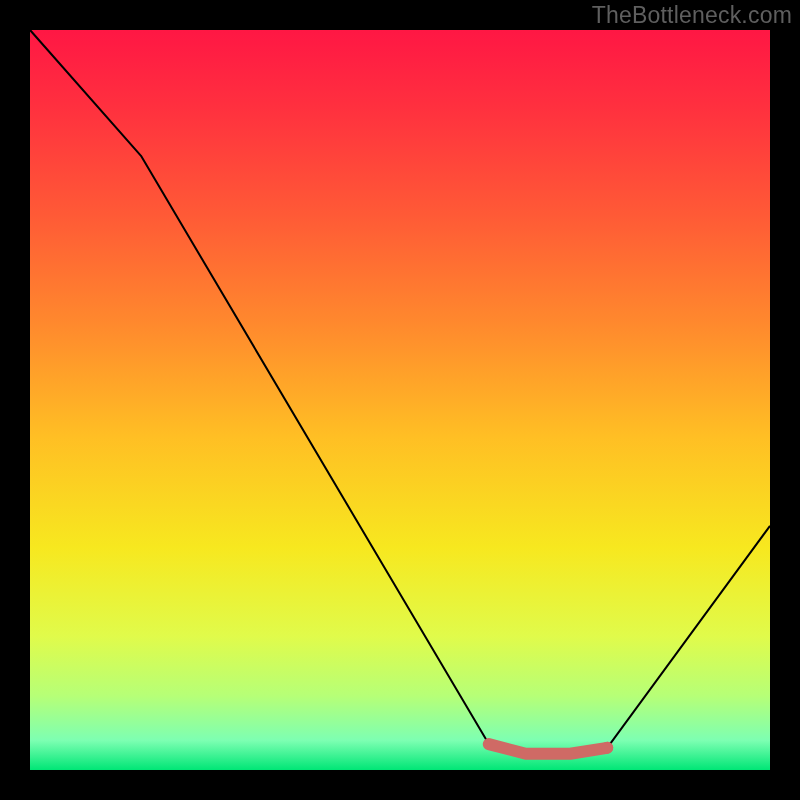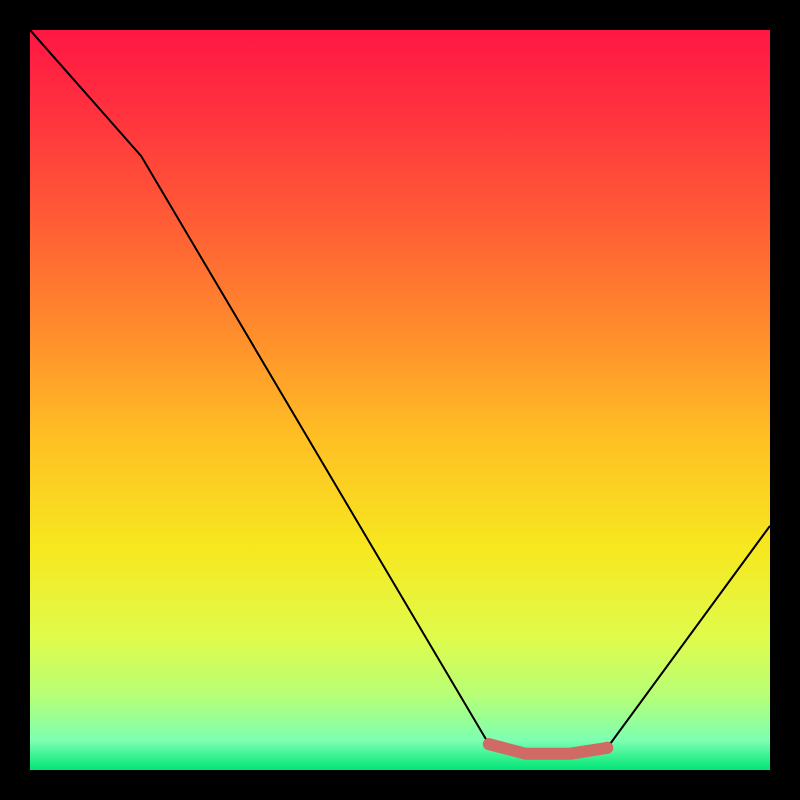--- a/index.html
+++ b/index.html
@@ -28,20 +28,21 @@
   }
   svg {
     position: absolute;
     top: 0;
     left: 0;
   }
 </style>
 </head>
 <body>
 <div class="container">
+  <div class="watermark">TheBottleneck.com</div>
   <svg id="chart-svg" width="800" height="800" viewBox="0 0 800 800">
       <defs>
         <linearGradient id="bg-grad" x1="0" y1="0" x2="0" y2="1">
           <stop offset="0%" stop-color="#ff1744"></stop>
           <stop offset="10%" stop-color="#ff2f3f"></stop>
           <stop offset="25%" stop-color="#ff5a36"></stop>
           <stop offset="40%" stop-color="#ff8a2d"></stop>
           <stop offset="55.00000000000001%" stop-color="#ffbf24"></stop>
           <stop offset="70%" stop-color="#f7e81f"></stop>
           <stop offset="82%" stop-color="#e0fb4b"></stop>

